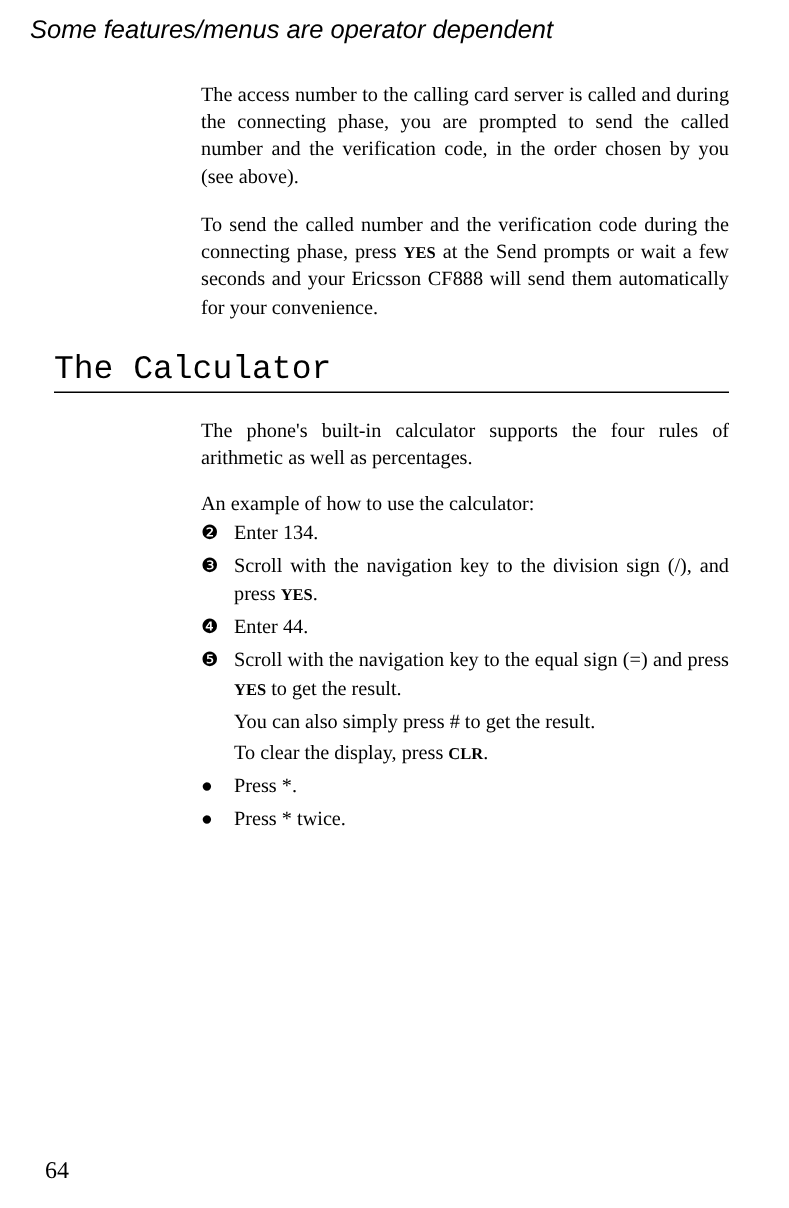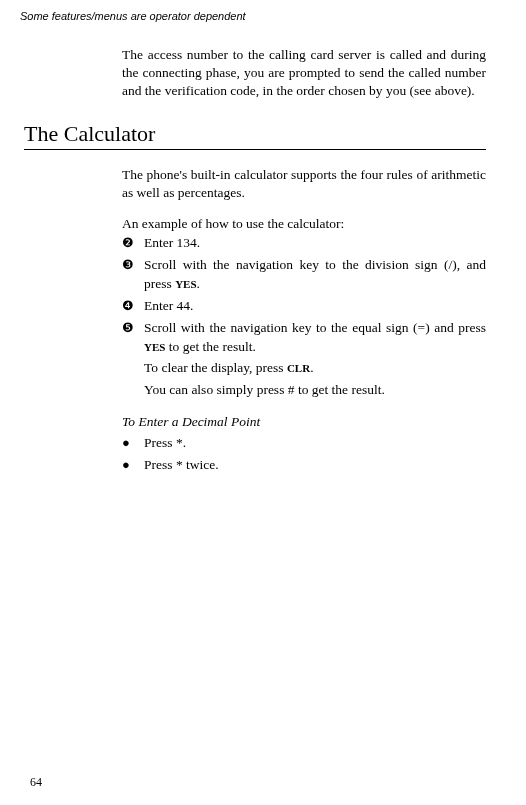--- a/index.html
+++ b/index.html
@@ -11,36 +11,36 @@
       width: 526px;
       height: 805px;
       background: #fff;
       font-family: Georgia, 'Times New Roman', serif;
       color: #000;
       position: relative;
       padding: 0;
     }
     .header {
       font-style: italic;
-      font-size: 11px;
+      font-size: 17px;
       padding: 10px 20px 4px 20px;
       font-family: Arial, sans-serif;
     }
     .content {
-      padding: 20px 40px 0 24px;
+      padding: 20px 40px 0 36px;
     }
     .para {
       font-size: 13.5px;
       line-height: 1.35;
       margin-bottom: 14px;
       margin-left: 98px;
       text-align: justify;
     }
     .section-title {
-      font-family: Liberation Serif, serif;
+      font-family: Liberation Mono, monospace;
       font-size: 22px;
       font-weight: normal;
       border-bottom: 1px solid #000;
       padding-bottom: 2px;
       margin-bottom: 16px;
       margin-top: 20px;
     }
     .list-container {
       margin-left: 98px;
       font-size: 13.5px;
@@ -70,37 +70,40 @@
       font-size: 13px;
     }
     .small-caps {
       font-size: 11px;
       font-weight: bold;
     }
     .page-number {
       position: absolute;
       bottom: 15px;
       left: 30px;
-      font-size: 12px;
+      font-size: 16px;
     }
     .intro-line {
       margin-left: 98px;
       font-size: 13.5px;
       margin-bottom: 2px;
     }
   </style>
 </head>
 <body>
 
 <div class="header">Some features/menus are operator dependent</div>
 
 <div class="content">
 
   <p class="para">The access number to the calling card server is called and dur­ing the connecting phase, you are prompted to send the called number and the verification code, in the order chosen by you (see above).</p>
 
+  <p class="para">
+    <span>To send the called number and the verification code during the connecting phase, press </span><span class="small-caps">YES</span><span> at the Send prompts or wait a few seconds and your Ericsson CF888 will send them auto­matically for your convenience.</span>
+  </p>
 
   <h2 class="section-title">The Calculator</h2>
 
   <p class="para">The phone's built-in calculator supports the four rules of arithmetic as well as percentages.</p>
 
   <p class="intro-line">An example of how to use the calculator:</p>
 
   <div class="list-container">
     <div class="list-item">
       <span class="list-marker">❷</span>
@@ -117,31 +120,30 @@
       <span class="list-text">Enter 44.</span>
     </div>
     <div class="list-item">
       <span class="list-marker">❺</span>
       <span class="list-text">
         <span>Scroll with the navigation key to the equal sign (=) and press </span><span class="small-caps">YES</span><span> to get the result.</span>
       </span>
     </div>
     <div class="list-item">
       <span class="list-marker"></span>
+      <span class="list-text">You can also simply press # to get the result.</span>
+    </div>
+    <div class="list-item">
+      <span class="list-marker"></span>
       <span class="list-text">
         <span>To clear the display, press </span><span class="small-caps">CLR</span><span>.</span>
       </span>
     </div>
-    <div class="list-item">
-      <span class="list-marker"></span>
-      <span class="list-text">You can also simply press # to get the result.</span>
-    </div>
   </div>
 
-  <p class="subheading">To Enter a Decimal Point</p>
   <div class="list-container">
     <div class="list-item">
       <span class="list-marker">●</span>
       <span class="list-text">Press *.</span>
     </div>
   </div>
 
   <div class="list-container">
     <div class="list-item">
       <span class="list-marker">●</span>

